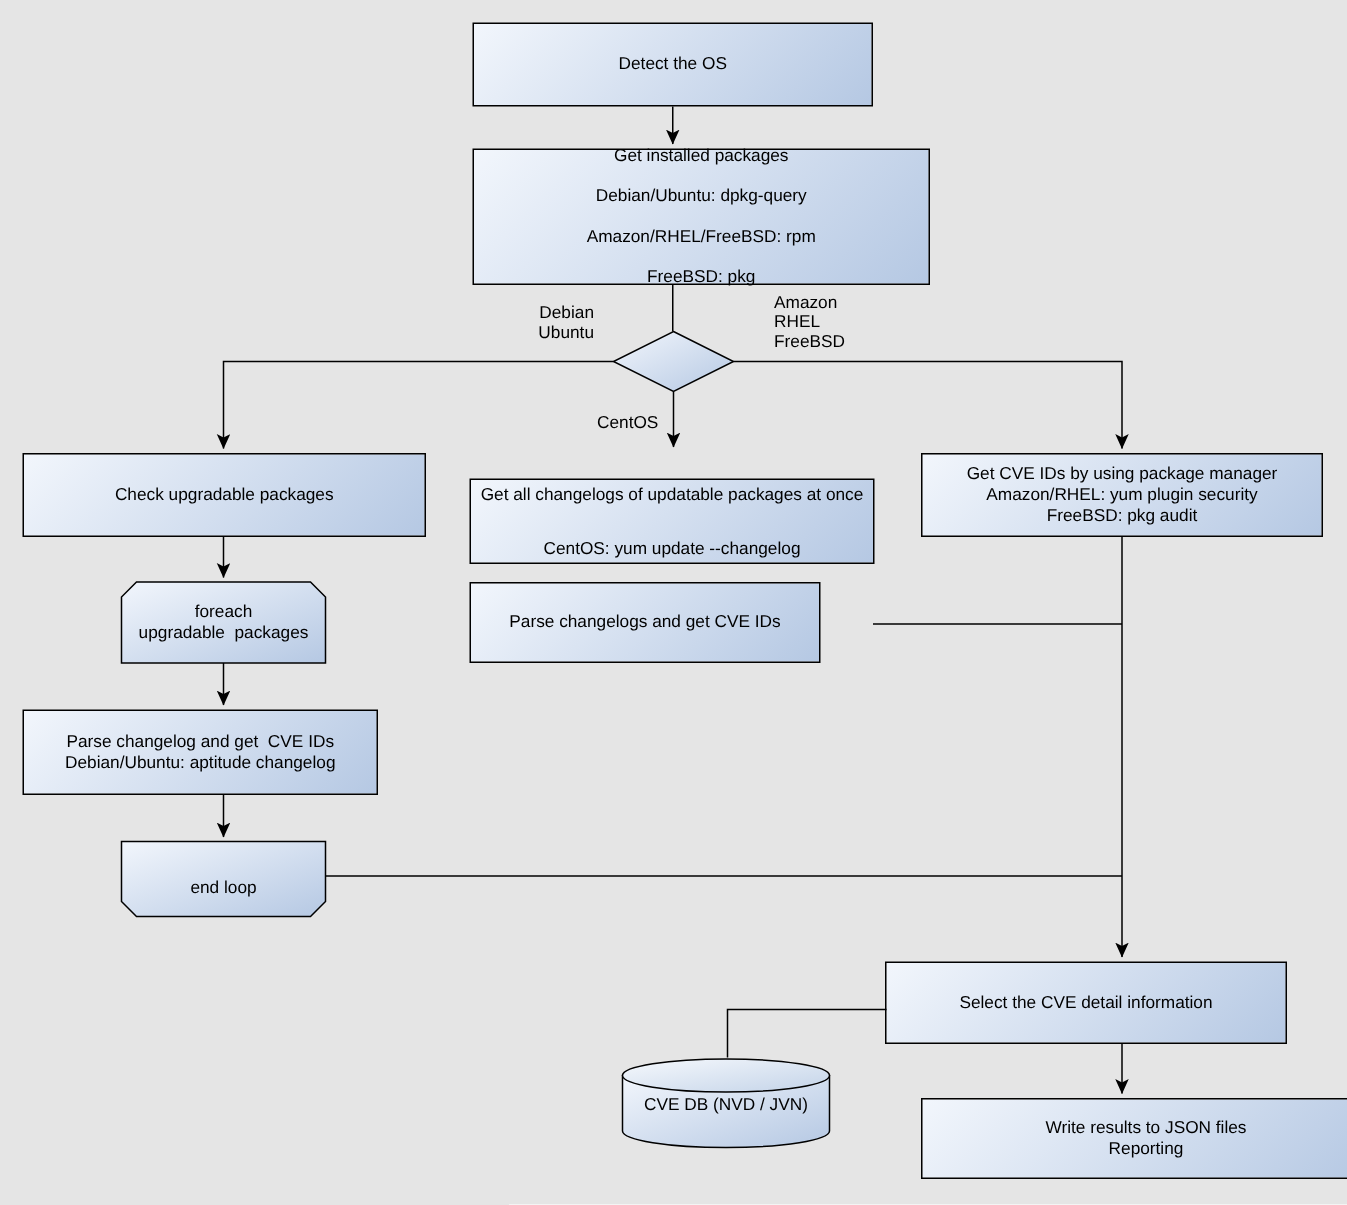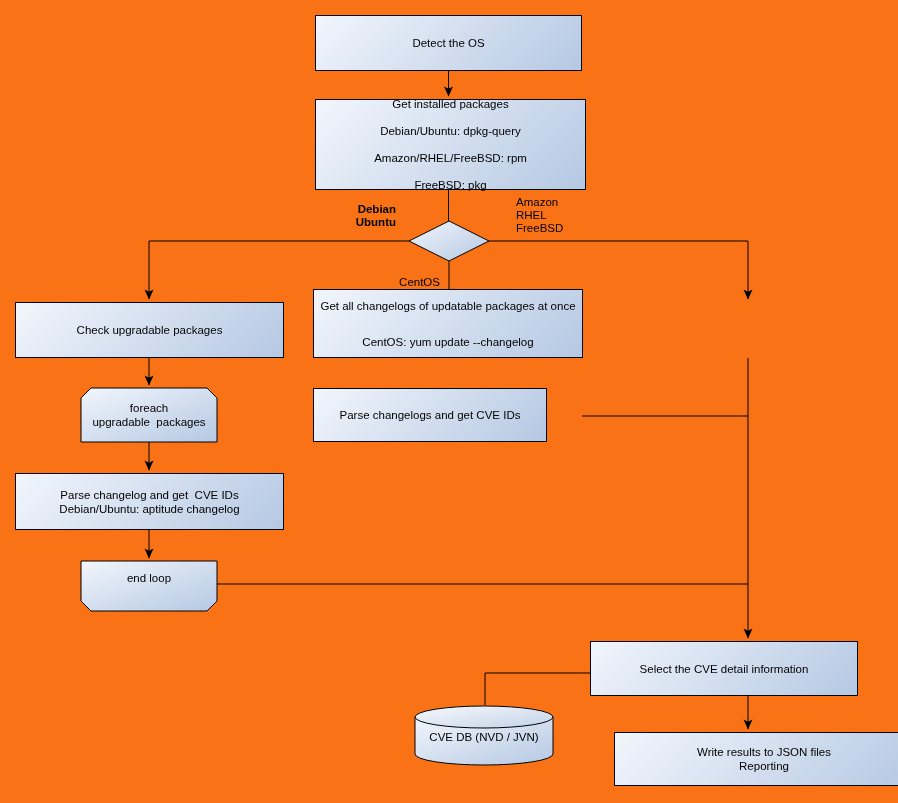--- a/index.html
+++ b/index.html
@@ -1,19 +1,19 @@
 <!DOCTYPE html>
 <html><head>
 <meta charset="utf-8">
 <style>
   html,body{margin:0;padding:0;background:#ffffff;}
   .canvas{
     position:relative;
     width:898px;height:803px;
-    background:#f97316;
+    background:#e5e5e5;
     font-family:"Liberation Sans","DejaVu Sans",sans-serif;
     color:#000;
     overflow:hidden;
   }
   svg.overlay{position:absolute;left:0;top:0;z-index:1;}
   .node{
     position:absolute;
     box-sizing:border-box;
     border:1px solid #000;
     background:linear-gradient(135deg,#f2f6fc 0%,#b5c8e3 100%);
@@ -29,34 +29,34 @@
     align-items:center;justify-content:center;
     font-size:11.5px;line-height:14px;text-align:center;
   }
   .floating .line{white-space:pre;}
   .edge-label{
     position:absolute;z-index:3;
     font-size:11.5px;line-height:13px;
   }
   .edge-label .line{white-space:pre;}
   #n-detect   {left:315px;top:15px;width:267px;height:56px;}
-  #n-installed{left:315px;top:99px;width:271px;height:91px;gap:13px;}
+  #n-installed{left:315px;top:99px;width:305px;height:91px;gap:13px;}
   #n-check    {left:15px;top:302px;width:269px;height:56px;}
-  #n-parseleft{left:15px;top:473px;width:269px;height:57px;}
-  #n-getall   {left:313px;top:289px;width:270px;height:69px;gap:22px;}
+  #n-parseleft{left:15px;top:473px;width:237px;height:57px;}
+  #n-getall   {left:313px;top:319px;width:270px;height:57px;gap:22px;}
   #n-parsemid {left:313px;top:388px;width:234px;height:54px;}
   #n-getcve   {left:614px;top:302px;width:268px;height:56px;}
   #n-select   {left:590px;top:641px;width:268px;height:55px;}
   #n-write    {left:614px;top:732px;width:300px;height:54px;}
   #t-foreach  {left:81px;top:388px;width:136px;height:54px;}
-  #t-endloop  {left:81px;top:547px;width:136px;height:62px;}
+  #t-endloop  {left:81px;top:561px;width:136px;height:62px;}
   #t-cvedb    {left:415px;top:729px;width:138px;height:16px;text-align:right;}
-  #lbl-left   {left:316px;top:203px;width:80px;text-align:right;font-weight:bold;}
+  #lbl-left   {left:316px;top:203px;width:80px;text-align:right;}
   #lbl-right  {left:516px;top:196px;width:90px;text-align:left;}
-  #lbl-down   {left:380px;top:276px;width:60px;text-align:right;}
+  #lbl-down   {left:398px;top:276px;width:60px;text-align:left;}
 </style>
 </head>
 <body>
 
 <div class="canvas">
 
   <svg class="overlay" width="898" height="803" viewBox="0 0 898 803">
     <defs>
       <linearGradient id="nodeGrad" x1="0%" y1="0%" x2="100%" y2="100%">
         <stop offset="0" stop-color="#f2f6fc"></stop>
@@ -117,20 +117,25 @@
 
   <div class="node" id="n-getall">
     <div class="line">Get all changelogs of updatable packages at once</div>
     <div class="line">CentOS: yum update --changelog</div>
   </div>
 
   <div class="node" id="n-parsemid">
     <div class="line">Parse changelogs and get CVE IDs</div>
   </div>
 
+  <div class="node" id="n-getcve">
+    <div class="line">Get CVE IDs by using package manager</div>
+    <div class="line">Amazon/RHEL: yum plugin security</div>
+    <div class="line">FreeBSD: pkg audit</div>
+  </div>
 
   <div class="node" id="n-select">
     <div class="line">Select the CVE detail information</div>
   </div>
 
   <div class="node" id="n-write">
     <div class="line">Write results to JSON files</div>
     <div class="line">Reporting</div>
   </div>
 

